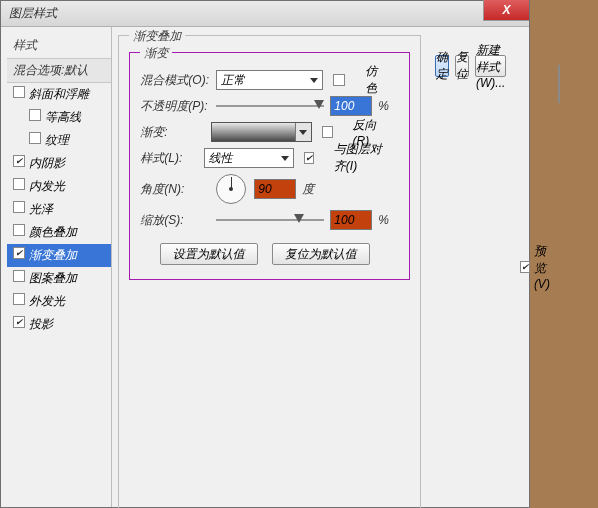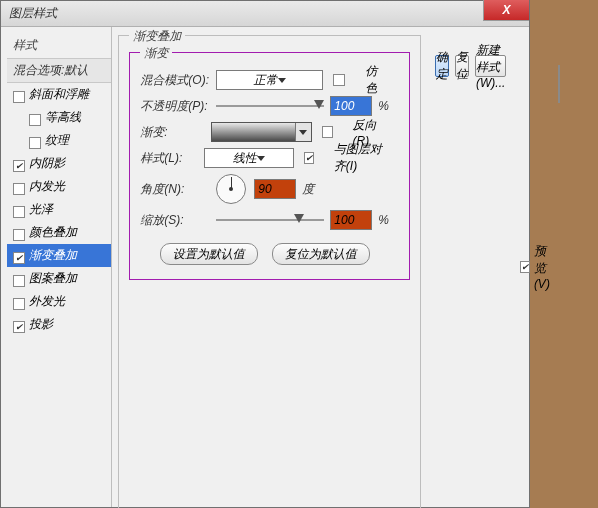--- a/index.html
+++ b/index.html
@@ -5,50 +5,50 @@
 * { box-sizing: border-box; margin: 0; padding: 0; font-family: "Microsoft YaHei", SimSun, sans-serif; font-size: 12px; }
 body { width: 598px; height: 508px; background: #a67c52; overflow: hidden; }
 .dialog { position: absolute; left: 0; top: 0; width: 530px; height: 508px; background: #f0f0f0; border: 1px solid #707070; font-style: italic; }
 .titlebar { height: 26px; background: linear-gradient(#eaeaea,#d6d6d6); display: flex; align-items: center; padding-left: 8px; border-bottom: 1px solid #b0b0b0; position: relative; }
 .title-text { color: #333; }
 .close-btn { position: absolute; right: 0; top: -2px; width: 46px; height: 22px; background: linear-gradient(#e06060,#c62828); color: #fff; display: flex; align-items: center; justify-content: center; font-size: 14px; font-weight: bold; border-left: 1px solid #999; border-bottom: 1px solid #999; }
 .body { display: flex; height: calc(100% - 26px); }
 .left-panel { width: 112px; border-right: 1px solid #bdbdbd; padding: 6px 0 6px 6px; background: #f0f0f0; }
 .styles-label { padding: 4px 4px 4px 6px; color: #444; }
 .blend-opts { background: #e6e6e6; padding: 3px 6px; border-top: 1px solid #c8c8c8; border-bottom: 1px solid #c8c8c8; color: #333; }
-.style-item { display: flex; align-items: flex-end; padding: 3px 4px 3px 6px; gap: 4px; cursor: default; }
+.style-item { display: flex; align-items: flex-start; padding: 3px 4px 3px 6px; gap: 4px; cursor: default; }
 .style-item.indent { padding-left: 22px; }
 .style-item.selected { background: #3875d7; color: #fff; }
 .chk { width: 12px; height: 12px; border: 1px solid #888; background: #fff; display: inline-flex; align-items: center; justify-content: center; font-size: 10px; color: #333; }
 .chk.checked::after { content: "✔"; font-size: 9px; line-height: 1; }
 .style-item.selected .chk.checked::after { color: #333; }
 .center-panel { flex: 1; padding: 8px 8px 8px 6px; }
 .group { border: 1px solid #bdbdbd; height: 480px; position: relative; }
 .group-title { position: absolute; top: -8px; left: 10px; background: #f0f0f0; padding: 0 4px; color: #444; }
 .inner-group { border: 1px solid #a21caf; margin: 16px 10px 10px 10px; position: relative; padding: 14px 20px 14px 10px; }
 .inner-title { position: absolute; top: -8px; left: 10px; background: #f0f0f0; padding: 0 4px; color: #444; }
 .row { display: flex; align-items: center; height: 26px; }
 .lbl { width: 76px; text-align: left; padding-right: 4px; color: #333; }
-.select { width: 108px; height: 20px; border: 1px solid #7a7a7a; background: #fff; display: flex; align-items: center; justify-content: center; padding: 0 4px; }
+.select { width: 108px; height: 20px; border: 1px solid #7a7a7a; background: #fff; display: flex; align-items: center; justify-content: space-between; padding: 0 4px; }
 .select .tri { width: 0; height: 0; border-left: 4px solid transparent; border-right: 4px solid transparent; border-top: 5px solid #333; }
 .slider { flex: 0 0 108px; height: 16px; position: relative; margin-right: 6px; }
 .slider-track { position: absolute; left: 0; right: 0; top: 7px; height: 2px; background: #9a9a9a; }
 .slider-thumb { position: absolute; top: 2px; width: 0; height: 0; border-left: 5px solid transparent; border-right: 5px solid transparent; border-top: 9px solid #555; }
 .numbox { width: 42px; height: 20px; border: 1px solid #7a7a7a; background: #c2410c; text-align: left; padding: 2px 3px; }
 .numbox.hl { background: #3875d7; color: #fff; }
 .pct { margin-left: 6px; color: #333; }
 .grad-swatch { width: 108px; height: 20px; border: 1px solid #555; background: linear-gradient(to bottom,#e8e8e8,#4a4a4a); display: flex; align-items: center; justify-content: flex-end; }
 .grad-btn { width: 16px; height: 18px; border-left: 1px solid #777; background: #e4e4e4; display: flex; align-items: center; justify-content: center; }
 .grad-btn .tri { width: 0; height: 0; border-left: 4px solid transparent; border-right: 4px solid transparent; border-top: 5px solid #333; }
 .inline-chk { display: flex; align-items: center; gap: 20px; margin-left: 10px; cursor: default; }
 .angle-dial { width: 30px; height: 30px; border: 1px solid #7a7a7a; border-radius: 50%; background: #fafafa; position: relative; margin-right: 8px; }
 .angle-hand { position: absolute; left: 50%; bottom: 50%; width: 1px; height: 12px; background: #333; transform-origin: bottom center; transform: rotate(0deg); }
 .angle-dot { position: absolute; left: calc(50% - 2px); top: calc(50% - 2px); width: 4px; height: 4px; background: #333; border-radius: 50%; }
 .btns-row { display: flex; gap: 14px; justify-content: center; margin-top: 10px; }
-.btn { height: 22px; padding: 0 12px; border: 1px solid #8a8a8a; background: linear-gradient(#fdfdfd,#e3e3e3); border-radius: 10px; display: flex; align-items: center; cursor: default; }
+.btn { height: 22px; padding: 0 12px; border: 1px solid #8a8a8a; background: linear-gradient(#fdfdfd,#e3e3e3); border-radius: 2px; display: flex; align-items: center; cursor: default; }
 .right-panel { width: 100px; padding: 28px 6px; display: flex; flex-direction: row; gap: 6px; align-items: stretch; border-left: 0; }
 .rbtn { height: 22px; border: 1px solid #8a8a8a; background: linear-gradient(#fdfdfd,#e3e3e3); border-radius: 2px; display: flex; align-items: center; justify-content: center; cursor: default; }
 .rbtn.primary { border: 1px solid #3a6db0; background: linear-gradient(#dfeeff,#bcd7f7); }
 .preview-chk { display: flex; align-items: center; gap: 4px; padding-left: 8px; }
 .preview-swatch { width: 38px; height: 38px; margin: 10px auto 0; border: 1px solid #8a8a8a; background: #bcbcbc; box-shadow: inset 0 0 0 1px #fff; }
 </style>
 </head>
 <body>
 
 <div class="dialog">

